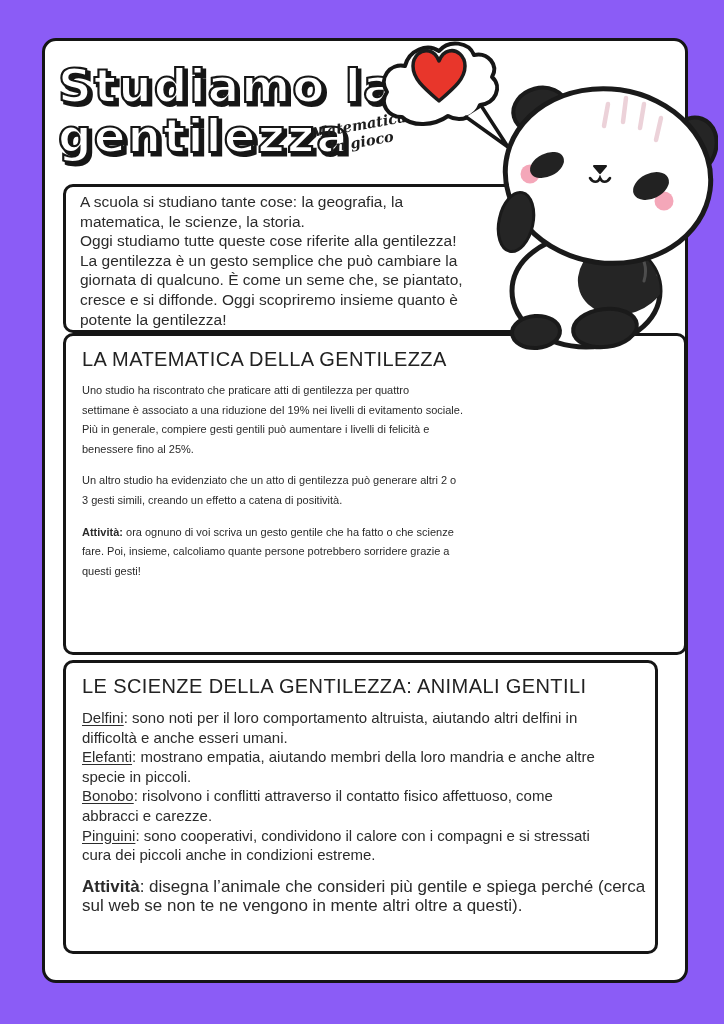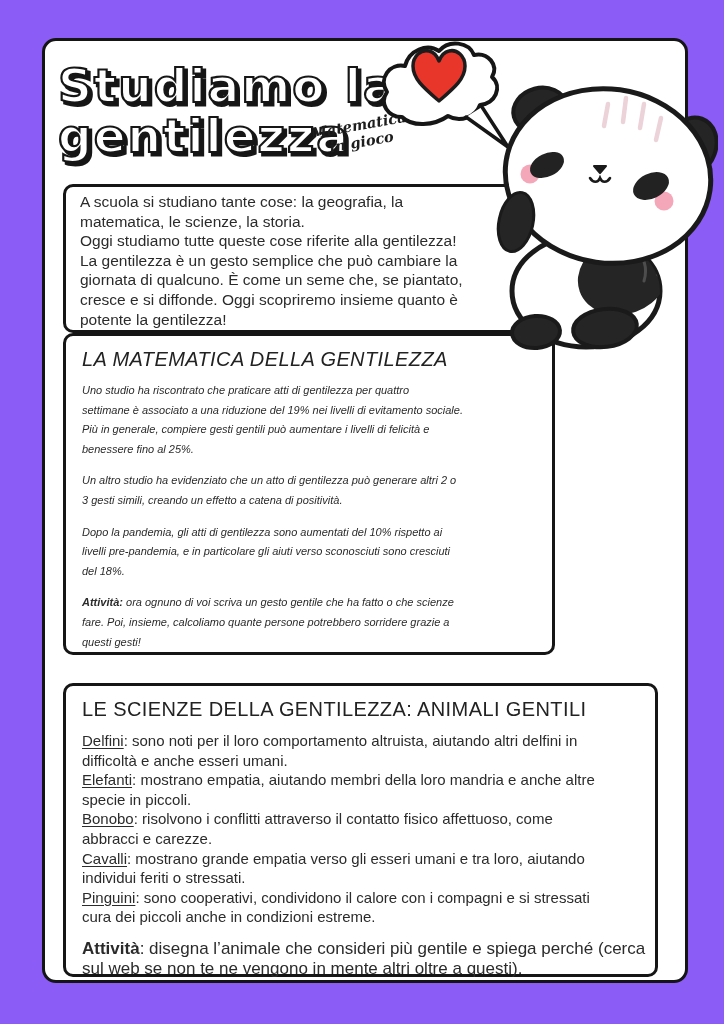--- a/index.html
+++ b/index.html
@@ -20,22 +20,22 @@
     position:absolute;left:300px;top:116px;width:120px;z-index:3;
     transform:rotate(-10deg);text-align:center;
     font-family:"DejaVu Serif",serif;font-style:italic;font-weight:bold;
     font-size:14.5px;line-height:17px;color:#1d1d1d;
   }
   .script-sub .l2{display:block;}
   .bubble-svg{position:absolute;left:372px;top:33px;z-index:4;}
   .panda-svg{position:absolute;left:486px;top:76px;z-index:5;}
   .box{position:absolute;background:#ffffff;border:3px solid #151515;border-radius:10px;box-sizing:border-box;}
   .intro-box{left:63px;top:184px;width:509px;height:149px;z-index:2;padding:5px 8px 5px 14px;}
-  .sec-box-1{left:63px;top:333px;width:492px;height:322px;z-index:1;padding:10px 15px 20px 16px;font-style:italic;}
-  .sec-box-2{left:63px;top:683px;width:595px;height:294px;z-index:1;padding:10px 31px 8px 16px;}
+  .sec-box-1{left:63px;top:333px;width:624px;height:322px;z-index:1;padding:10px 15px 20px 16px;}
+  .sec-box-2{left:63px;top:660px;width:595px;height:294px;z-index:1;padding:10px 31px 8px 16px;}
   .pre{white-space:pre;}
   .intro-text{font-size:15.5px;line-height:19.6px;margin:0;color:#2b2b2b;}
   .sec-heading{font-size:20px;font-weight:400;letter-spacing:0.4px;margin:2px 0 10px 0;color:#222222;
     font-family:"Liberation Sans",sans-serif;}
   .sec-p{font-size:11px;line-height:19.6px;margin:0 0 12px 0;}
   .sec-p.last{margin-bottom:0;}
   .animal-p{font-size:15px;line-height:19.6px;margin:0;}
   .activity-p{font-size:17px;line-height:19.6px;margin:12px 0 0 0;}
   strong{font-weight:bold;}
   .u{text-decoration:underline;text-underline-offset:2px;}
@@ -119,37 +119,32 @@
   </div>
 
   <div class="box sec-box-1">
     <h2 class="sec-heading">LA MATEMATICA DELLA GENTILEZZA</h2>
     <p class="sec-p pre">Uno studio ha riscontrato che praticare atti di gentilezza per quattro
 settimane è associato a una riduzione del 19% nei livelli di evitamento sociale.
 Più in generale, compiere gesti gentili può aumentare i livelli di felicità e
 benessere fino al 25%.</p>
     <p class="sec-p pre">Un altro studio ha evidenziato che un atto di gentilezza può generare altri 2 o
 3 gesti simili, creando un effetto a catena di positività.</p>
-    <p class="sec-p pre">Dopo la pandemia, gli atti di gentilezza sono aumentati del 10% rispetto ai
-livelli pre-pandemia, e in particolare gli aiuti verso sconosciuti sono cresciuti
-del 18%.</p>
     <p class="sec-p last pre"><strong>Attività:</strong> <span>ora ognuno di voi scriva un gesto gentile che ha fatto o che scienze
 fare. Poi, insieme, calcoliamo quante persone potrebbero sorridere grazie a
 questi gesti!</span></p>
   </div>
 
   <div class="box sec-box-2">
     <h2 class="sec-heading">LE SCIENZE DELLA GENTILEZZA: ANIMALI GENTILI</h2>
     <p class="animal-p pre"><span class="u">Delfini</span><span>: sono noti per il loro comportamento altruista, aiutando altri delfini in
 difficoltà e anche esseri umani.</span></p>
     <p class="animal-p pre"><span class="u">Elefanti</span><span>: mostrano empatia, aiutando membri della loro mandria e anche altre
 specie in piccoli.</span></p>
     <p class="animal-p pre"><span class="u">Bonobo</span><span>: risolvono i conflitti attraverso il contatto fisico affettuoso, come
 abbracci e carezze.</span></p>
-    <p class="animal-p pre"><span class="u">Cavalli</span><span>: mostrano grande empatia verso gli esseri umani e tra loro, aiutando
-individui feriti o stressati.</span></p>
     <p class="animal-p pre"><span class="u">Pinguini</span><span>: sono cooperativi, condividono il calore con i compagni e si stressati
 cura dei piccoli anche in condizioni estreme.</span></p>
     <p class="activity-p pre"><strong>Attività</strong><span>: disegna l’animale che consideri più gentile e spiega perché (cerca
 sul web se non te ne vengono in mente altri oltre a questi).</span></p>
   </div>
 
 </div>
 
 </body></html>

